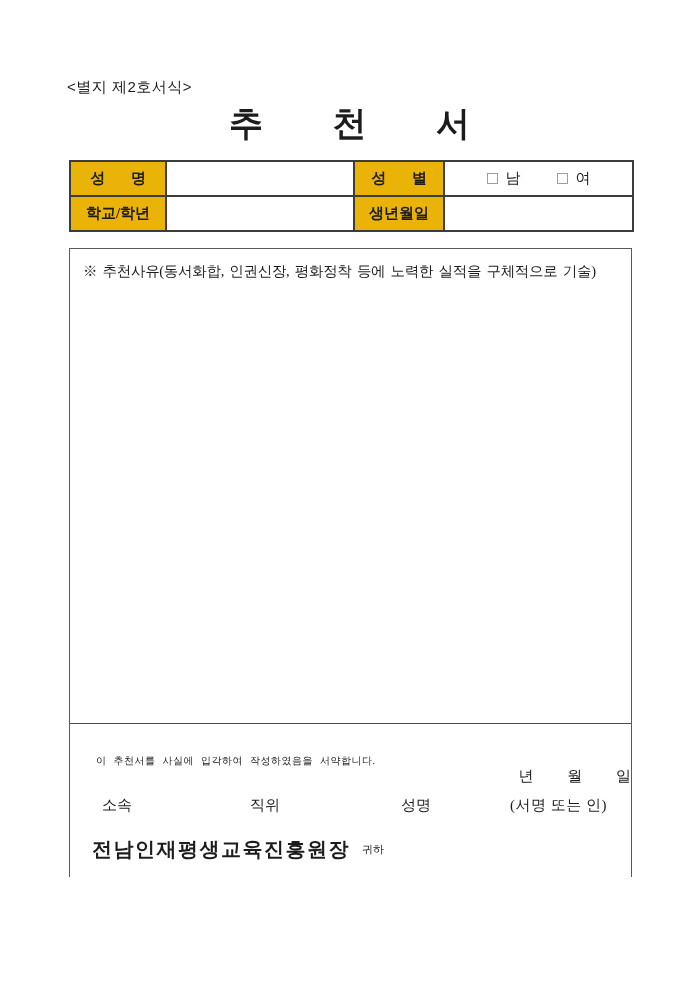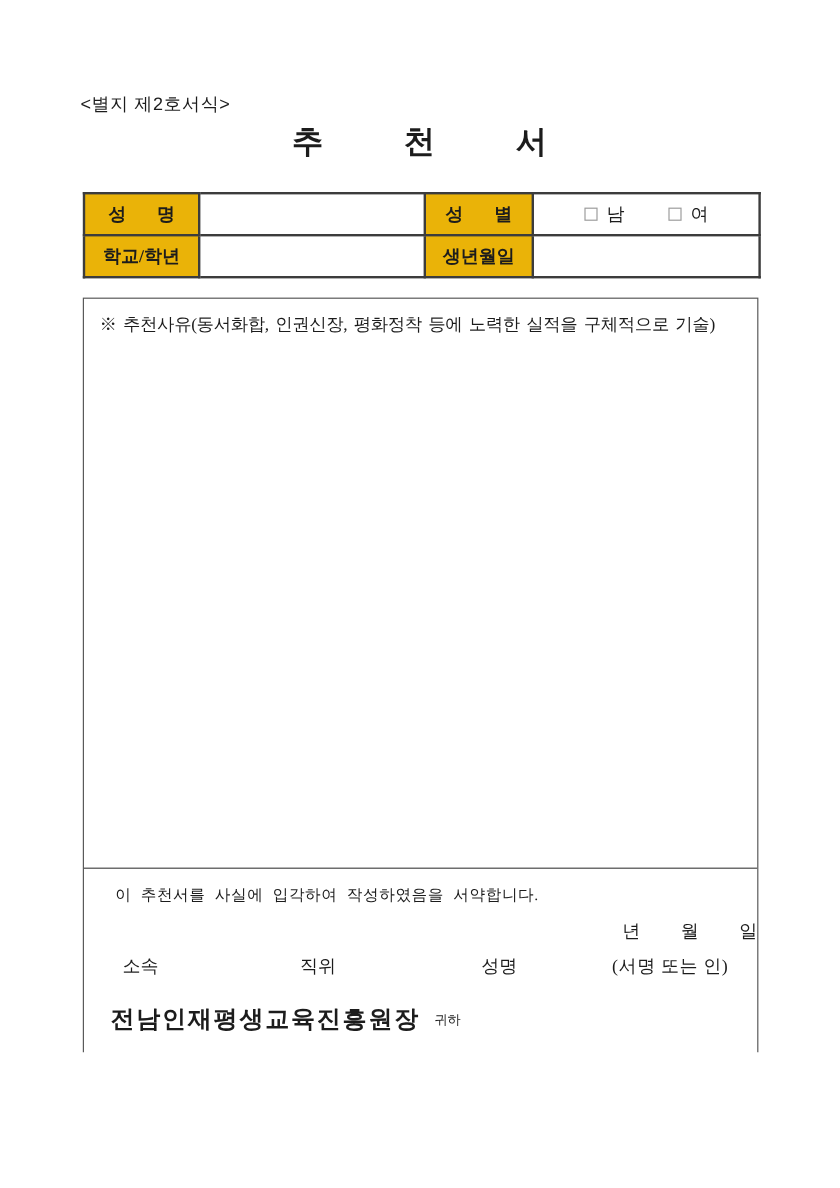--- a/index.html
+++ b/index.html
@@ -21,21 +21,21 @@
     letter-spacing: 0.5px;
     font-family: "Liberation Sans", "DejaVu Sans", sans-serif;
     font-weight: 500;
   }
   .doc-title {
     position: absolute;
     left: 0;
     top: 101px;
     width: 700px;
     text-align: center;
-    font-size: 26px;
+    font-size: 34px;
     font-weight: bold;
     font-family: "Liberation Sans", "DejaVu Sans", sans-serif;
     word-spacing: 58px;
     letter-spacing: 1px;
   }
   
   .info-table {
     position: absolute;
     left: 69px;
     top: 160px;
@@ -108,22 +108,22 @@
   }
   .pledge-area {
     flex: 1;
     border-top: 1px solid #4a4a4a;
     position: relative;
     font-size: 15px;
   }
   .pledge-statement {
     position: absolute;
     left: 26px;
-    top: 13px;
-    font-size: 13px;
+    top: 30px;
+    font-size: 10px;
     word-spacing: 4px;
     letter-spacing: 0.5px;
   }
   .date-line {
     position: absolute;
     left: 0;
     top: 43px;
     width: 100%;
     text-align: right;
     padding-left: 14px;

